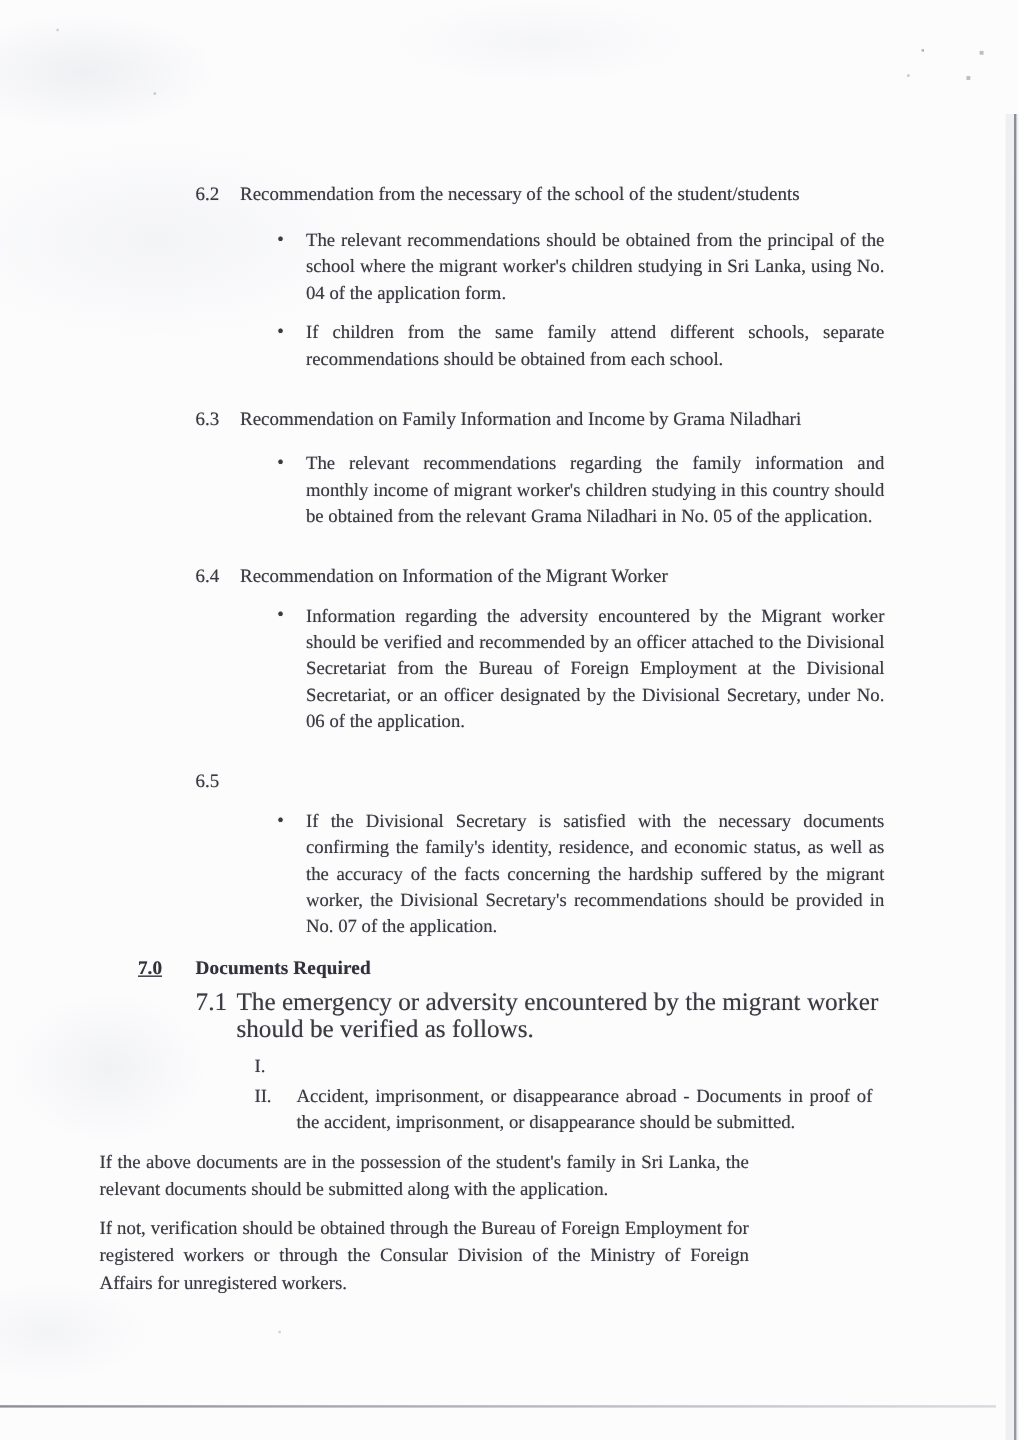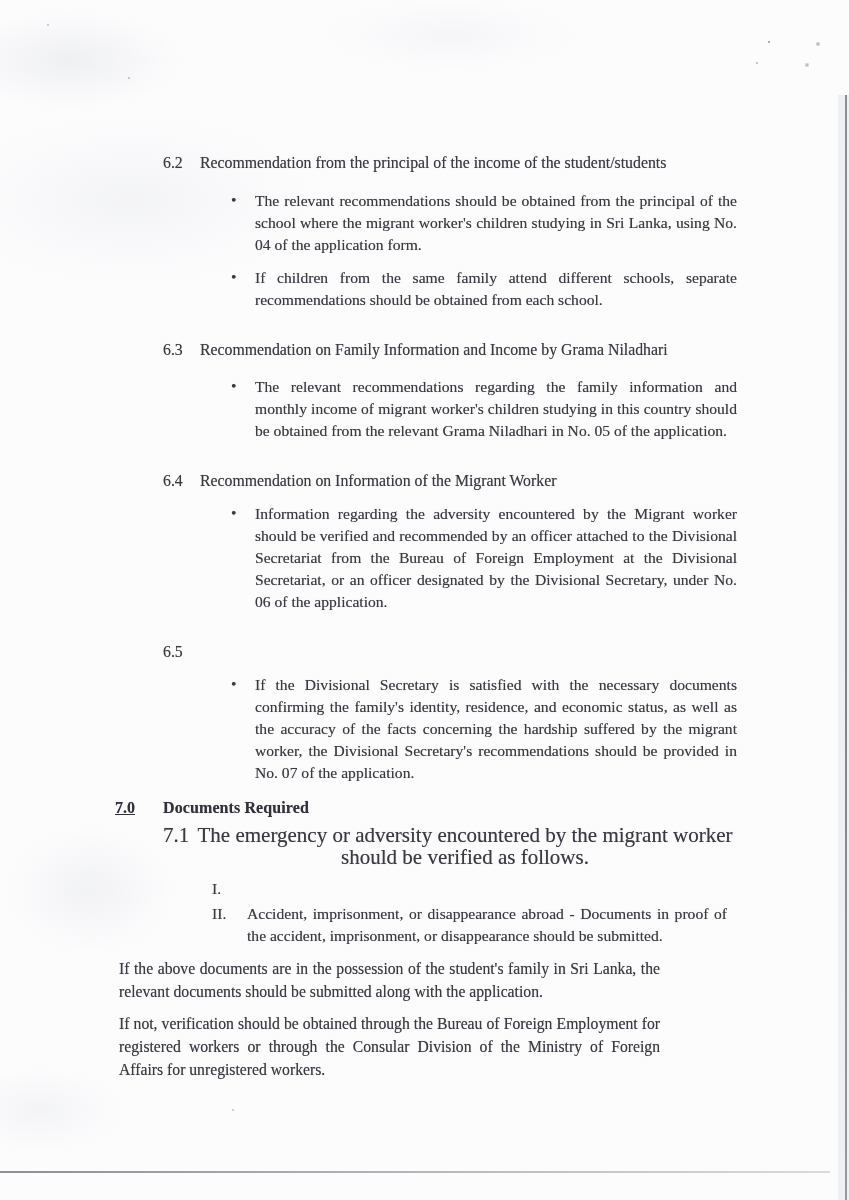--- a/index.html
+++ b/index.html
@@ -21,31 +21,31 @@
   .sec-head { display:flex; font-size:15.8px; line-height:22px;margin-top:28px; }
   .sec-head .num  { margin-left:163px; width:37px; flex:none; }
   .sec-head .htext{ width:540px; }
 
   .sec7-head { display:flex; font-size:16px; line-height:22px; }
   .sec7-head .num   { margin-left:115px; width:48px; flex:none; font-weight:bold; color:#31313a;text-decoration:underline; }
   .sec7-head .htext { font-weight:bold; color:#31313a; letter-spacing:0.1px;text-align:center; }
 
   .sub71 { display:flex; font-size:21px; line-height:22px; }
   .sub71 .num  { margin-left:163px; width:34px; flex:none; }
-  .sub71 .stext{ width:536px;text-align:center; }
+  .sub71 .stext{ width:536px; }
 
   .bullet-item { position:relative; margin-left:255px; width:482px;
                  font-size:15.6px; line-height:22px; text-align:justify; }
   .bullet-item .marker { position:absolute; left:-24px; top:-1px; }
 
   .roman-item { display:flex; font-size:15.6px; line-height:22px; }
   .roman-item .rnum  { margin-left:212px; width:35px; flex:none; }
   .roman-item .rtext { width:480px; text-align:justify; }
 
-  .para { margin-left:119px; width:541px; font-size:15.7px; line-height:23px; text-align:justify; }
+  .para { margin-left:83px; width:541px; font-size:15.7px; line-height:23px; text-align:justify; }
 
   .g3{margin-bottom:3px} .g5{margin-bottom:5px} .g9{margin-bottom:9px}
   .g10{margin-bottom:10px} .g11{margin-bottom:11px} .g13{margin-bottom:13px} .g15{margin-bottom:15px} .g16{margin-bottom:16px}
   .g20{margin-bottom:20px}
 
   .edge-right { position:absolute; left:845px; top:95px; width:2px; height:1105px;
                 background:linear-gradient(to bottom, rgba(125,125,135,0.85), rgba(110,110,122,0.9) 40%, rgba(130,130,140,0.8)); }
   .edge-right-halo { position:absolute; left:838px; top:95px; width:11px; height:1105px; background:rgba(225,226,232,0.45); }
   .edge-bottom { position:absolute; left:0; top:1171px; width:830px; height:2px;
                  background:linear-gradient(to right, rgba(115,115,128,0.8), rgba(140,140,152,0.6) 55%, rgba(165,165,176,0.4)); }
@@ -62,21 +62,21 @@
 </head>
 <body>
 
 <div class="scan">
   <div class="specks"></div>
 
   <div class="content">
 
     <div class="sec-head g16">
       <span class="num">6.2</span>
-      <span class="htext">Recommendation from the principal of the income of the student/students</span>
+      <span class="htext">Recommendation from the necessary of the school of the student/students</span>
     </div>
     <div class="bullet-item g11">
       <span class="marker">•</span>
       <span>The relevant recommendations should be obtained from the principal of the school where the migrant worker's children studying in Sri Lanka, using No. 04 of the application form.</span>
     </div>
     <div class="bullet-item g10">
       <span class="marker">•</span>
       <span>If children from the same family attend different schools, separate recommendations should be obtained from each school.</span>
     </div>
 

